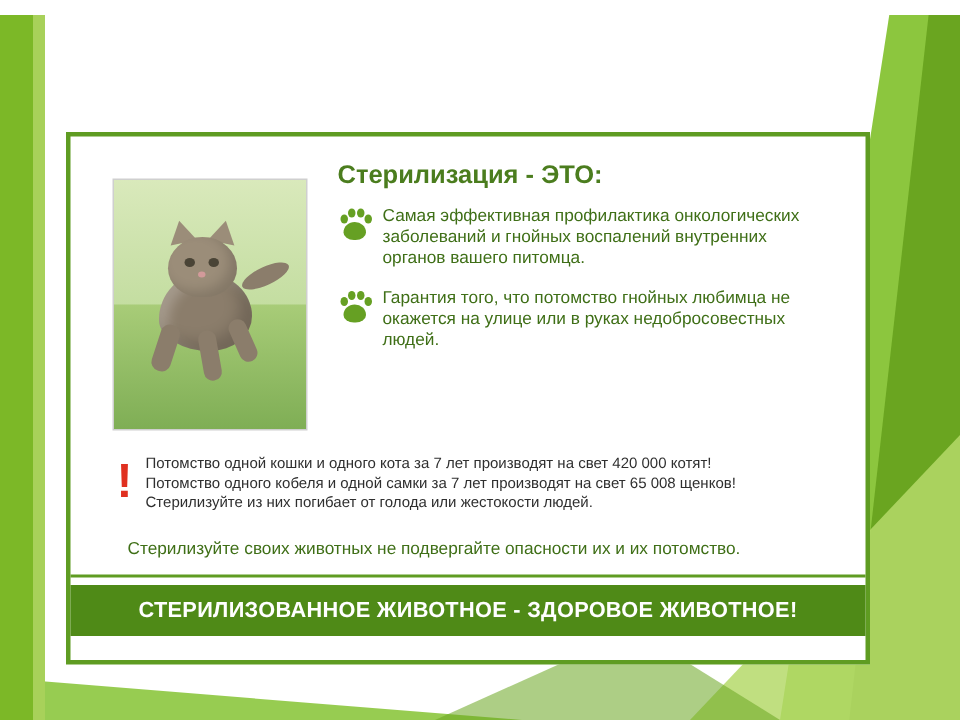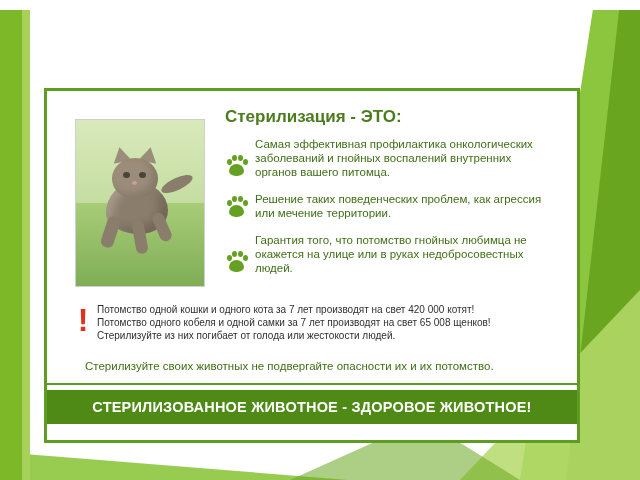--- a/index.html
+++ b/index.html
@@ -183,21 +183,20 @@
 
   .bullets {
     position: absolute;
     left: 178px; top: 46px;
     width: 330px;
   }
   .bullet {
     position: relative;
     display: flex;
     margin-bottom: 13px;
-    align-items: flex-end;
   }
   .paw {
     flex: 0 0 24px;
     width: 24px; height: 24px;
     position: relative;
     margin-right: 6px;
     margin-top: 2px;
   }
   .paw .pad {
     position: absolute;
@@ -318,30 +317,20 @@
         <div class="paw">
           <div class="t1"></div>
             <div class="t2"></div>
             <div class="t3"></div>
             <div class="t4"></div>
             <div class="pad"></div>
         </div>
         <div class="bullet-text">Самая эффективная профилактика онкологических заболеваний и гнойных воспалений внутренних органов вашего питомца.</div>
       </div>
 
-      <div class="bullet">
-        <div class="paw">
-          <div class="t1"></div>
-            <div class="t2"></div>
-            <div class="t3"></div>
-            <div class="t4"></div>
-            <div class="pad"></div>
-        </div>
-        <div class="bullet-text">Решение таких поведенческих проблем, как агрессия или мечение территории.</div>
-      </div>
 
       <div class="bullet">
         <div class="paw">
           <div class="t1"></div>
             <div class="t2"></div>
             <div class="t3"></div>
             <div class="t4"></div>
             <div class="pad"></div>
         </div>
         <div class="bullet-text">Гарантия того, что потомство гнойных любимца не окажется на улице или в руках недобросовестных людей.</div>

